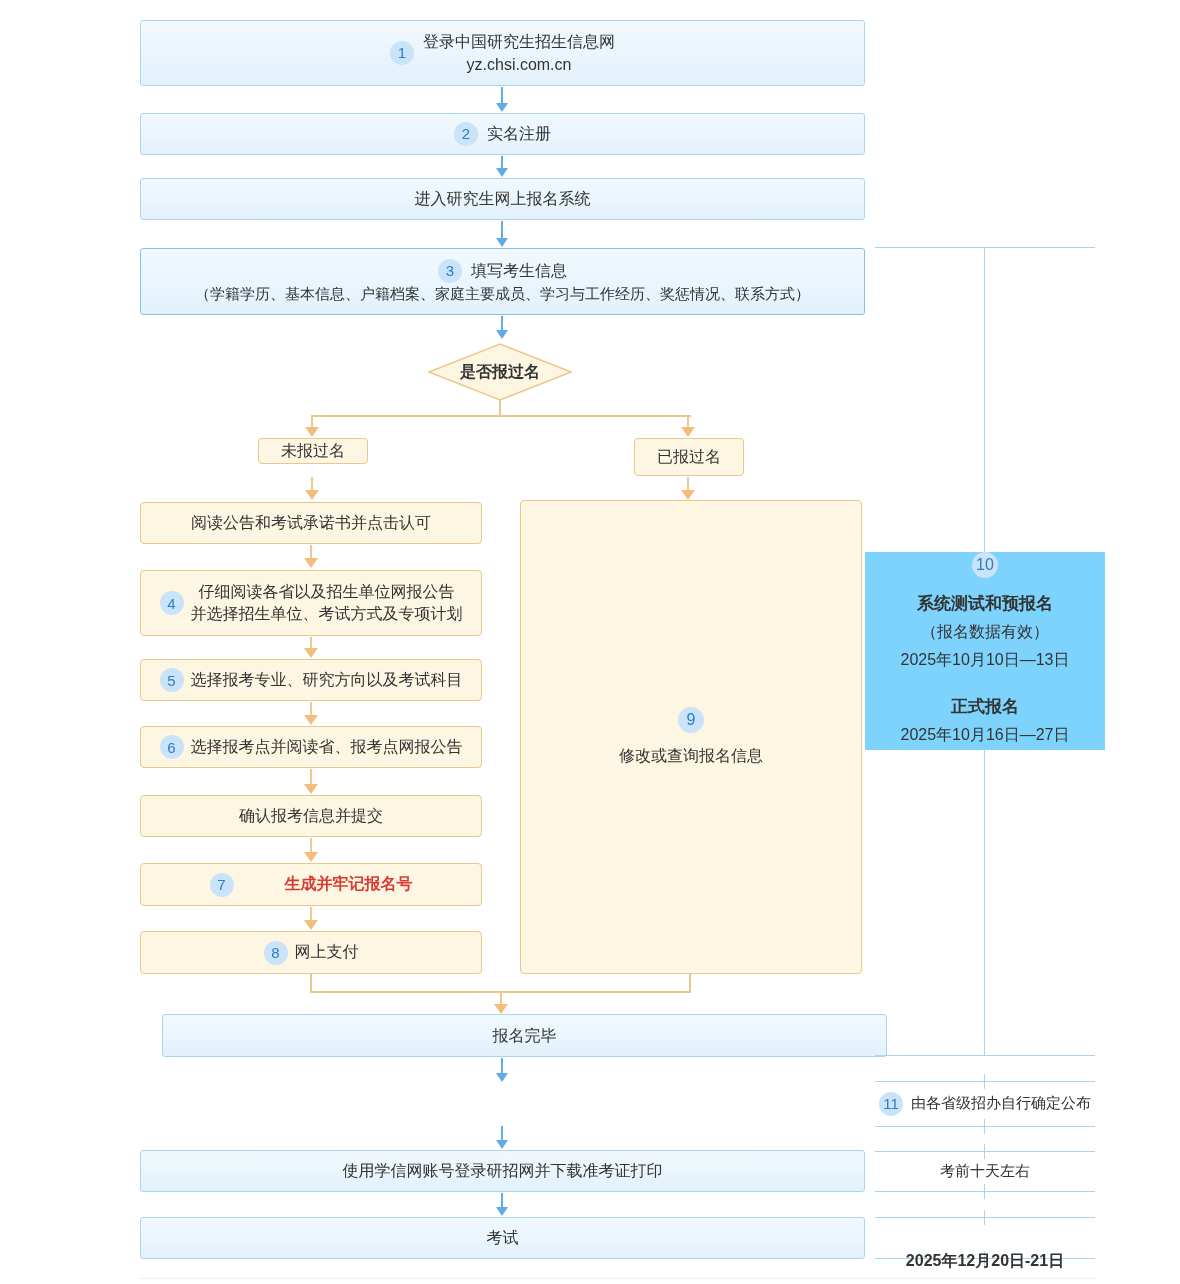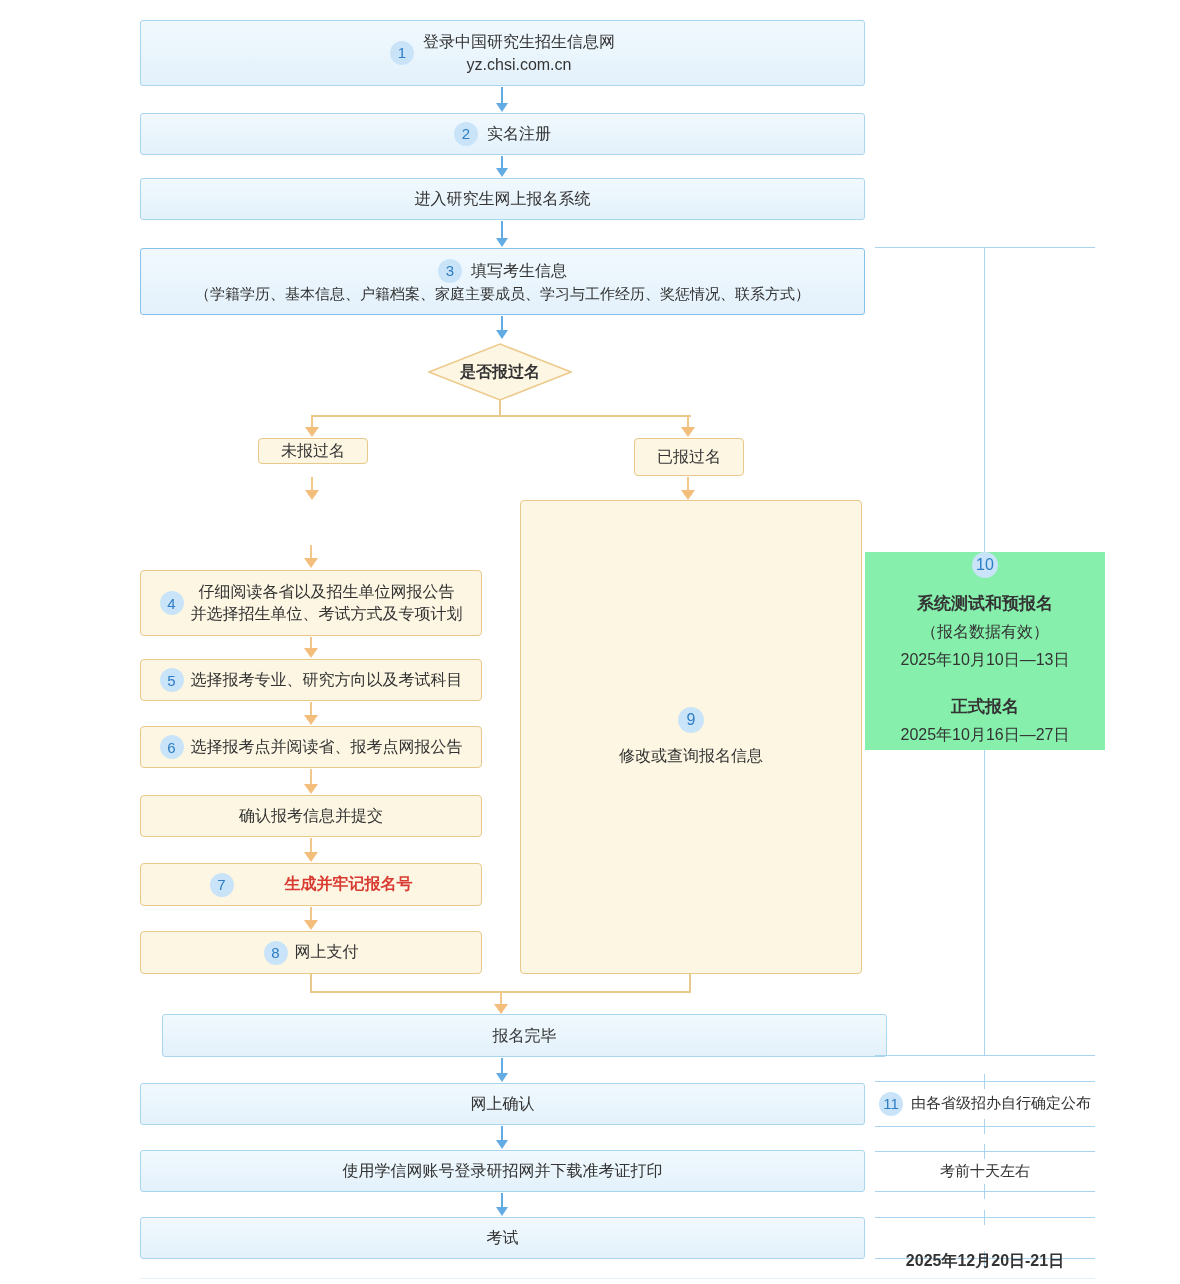--- a/index.html
+++ b/index.html
@@ -46,21 +46,21 @@
   .red{color:#d93a31;font-weight:bold;margin-left:44px;}
   .bold{font-weight:bold;margin-top:24px;}
   .sub{font-size:15px;}
   .diamond-wrap{position:absolute;}
   .diamond-label{
     position:absolute;inset:0;display:flex;align-items:center;justify-content:center;
     font-size:16px;font-weight:bold;
   }
   
   .side-note{
-    position:absolute;background:#86efac;text-align:center;z-index:3;
+    position:absolute;background:#7dd3fc;text-align:center;z-index:3;
     display:flex;flex-direction:column;align-items:center;
   }
   .side-note .t1{font-size:17px;font-weight:bold;margin-top:14px;}
   .side-note .t2{font-size:16px;margin-top:7px;}
   .side-row{
     position:absolute;z-index:3;display:flex;align-items:center;justify-content:center;gap:8px;
     font-size:15px;width:240px;
   }
 </style>
 </head>
@@ -141,20 +141,23 @@
   </div>
   <div class="arrow orange" style="left:304px;top:477px;height:23px;">
       <div class="shaft"></div>
       <div class="head"></div>
     </div>
   <div class="arrow orange" style="left:680px;top:477px;height:23px;">
       <div class="shaft"></div>
       <div class="head"></div>
     </div>
 
+  <div class="obox" style="left:140px;top:502px;width:342px;height:42px;">
+    <span>阅读公告和考试承诺书并点击认可</span>
+  </div>
   <div class="arrow orange" style="left:303px;top:545px;height:23px;">
       <div class="shaft"></div>
       <div class="head"></div>
     </div>
 
   <div class="obox" style="left:140px;top:570px;width:342px;height:66px;">
     <div class="row" style="gap:7px;">
       <span class="num">4</span>
       <span class="col">
         <span>仔细阅读各省以及招生单位网报公告</span>
@@ -231,23 +234,20 @@
     </div>
 
   <div class="bbox" style="left:140px;top:1014px;width:725px;height:43px;margin-left:22px;">
     <span>报名完毕</span>
   </div>
   <div class="arrow blue" style="left:494px;top:1058px;height:24px;">
       <div class="shaft"></div>
       <div class="head"></div>
     </div>
 
-  <div class="bbox" style="left:140px;top:1083px;width:725px;height:42px;">
-    <span>网上确认</span>
-  </div>
   <div class="arrow blue" style="left:494px;top:1126px;height:23px;">
       <div class="shaft"></div>
       <div class="head"></div>
     </div>
 
   <div class="bbox" style="left:140px;top:1150px;width:725px;height:42px;">
     <span>使用学信网账号登录研招网并下载准考证打印</span>
   </div>
   <div class="arrow blue" style="left:494px;top:1193px;height:23px;">
       <div class="shaft"></div>

